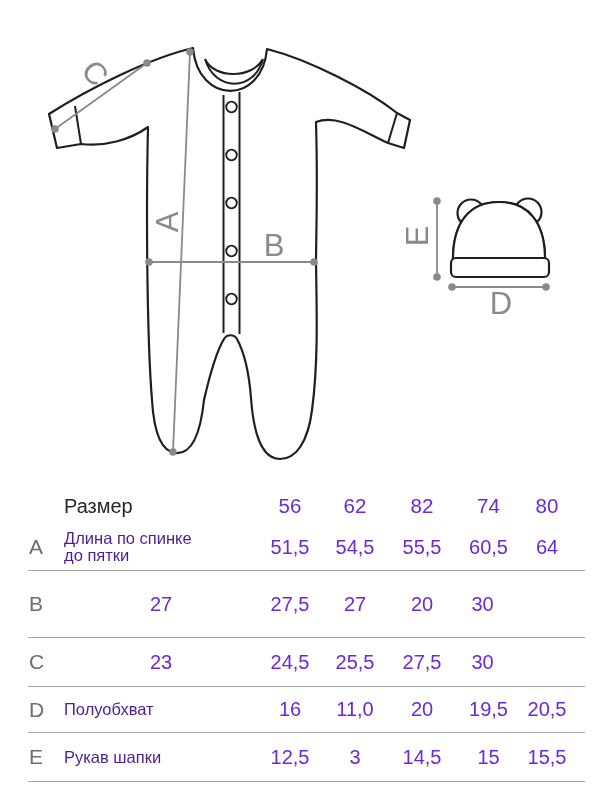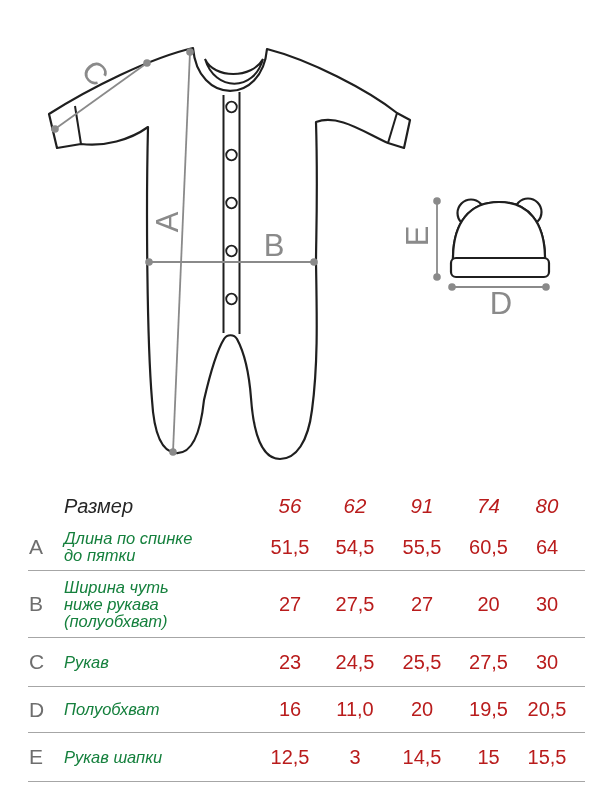--- a/index.html
+++ b/index.html
@@ -30,47 +30,46 @@
     color: #262626;
   }
   .t-row {
     display: grid;
     grid-template-columns: 36px 194px 64px 66px 68px 65px 1fr;
     align-items: center;
   }
   .t-row.ruled {
     border-bottom: 1px solid #a6a6a6;
   }
-  .t-header { height: 36px; font-style: italic; }
+  .t-header { height: 36px; }
   .row-a { height: 46px; }
   .row-b { height: 66px; }
   .row-c { height: 48px; }
   .row-d { height: 45px; }
   .row-e { height: 48px; }
   .cell-letter {
     font-size: 21px;
     color: #6e6e6e;
     text-align: left;
     padding-left: 1px;
   }
   .cell-label {
     font-size: 16.5px;
     line-height: 17px;
-    color: #15803d;
+    color: #4c1d95;
     padding-right: 6px;
-    font-style: italic;
   }
   .cell-header-label {
     font-size: 20px;
     color: #262626;
   }
   .cell-val {
     font-size: 20px;
     text-align: center;
-    color: #b91c1c;
+    color: #6d28d9;
   }
   .cell-val.last { padding-right: 12px; }
   .t-header .cell-val { font-size: 20.5px; }
   svg text {
     font-family: "Liberation Sans", "DejaVu Sans", sans-serif;
   }
 </style>
 </head>
 <body>
 
@@ -154,57 +153,49 @@
     </g>
   </svg>
 
   <div class="size-table">
 
     <div class="t-row t-header">
       <div class="cell-letter"></div>
       <div class="cell-header-label">Размер</div>
       <div class="cell-val">56</div>
       <div class="cell-val">62</div>
-      <div class="cell-val">91</div>
+      <div class="cell-val">82</div>
       <div class="cell-val">74</div>
       <div class="cell-val last">80</div>
     </div>
 
     <div class="t-row row-a ruled">
       <div class="cell-letter">A</div>
       <div class="cell-label">
         <div>Длина по спинке</div>
         <div>до пятки</div>
       </div>
       <div class="cell-val">51,5</div>
       <div class="cell-val">54,5</div>
       <div class="cell-val">55,5</div>
       <div class="cell-val">60,5</div>
       <div class="cell-val last">64</div>
     </div>
 
     <div class="t-row row-b ruled">
       <div class="cell-letter">B</div>
-      <div class="cell-label">
-        <div>Ширина чуть</div>
-        <div>ниже рукава</div>
-        <div>(полуобхват)</div>
-      </div>
       <div class="cell-val">27</div>
       <div class="cell-val">27,5</div>
       <div class="cell-val">27</div>
       <div class="cell-val">20</div>
       <div class="cell-val last">30</div>
     </div>
 
     <div class="t-row row-c ruled">
       <div class="cell-letter">C</div>
-      <div class="cell-label">
-        <div>Рукав</div>
-      </div>
       <div class="cell-val">23</div>
       <div class="cell-val">24,5</div>
       <div class="cell-val">25,5</div>
       <div class="cell-val">27,5</div>
       <div class="cell-val last">30</div>
     </div>
 
     <div class="t-row row-d ruled">
       <div class="cell-letter">D</div>
       <div class="cell-label">

